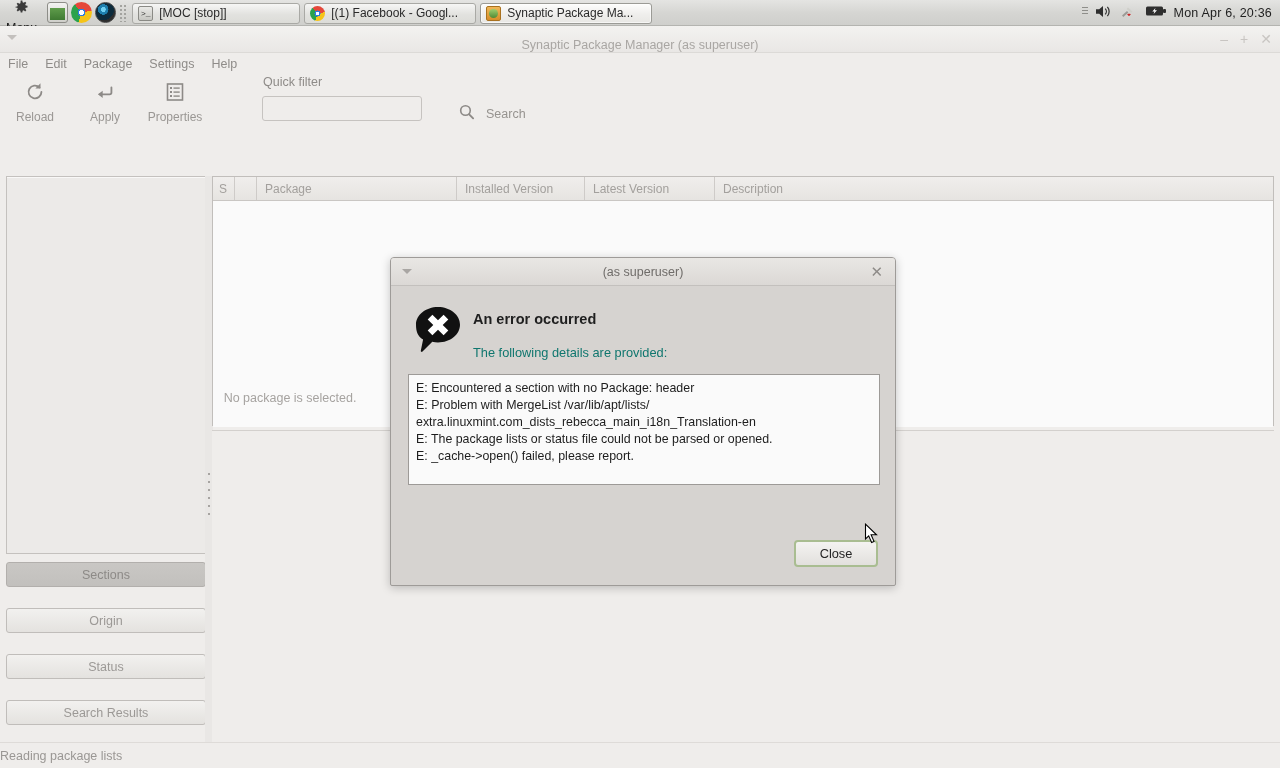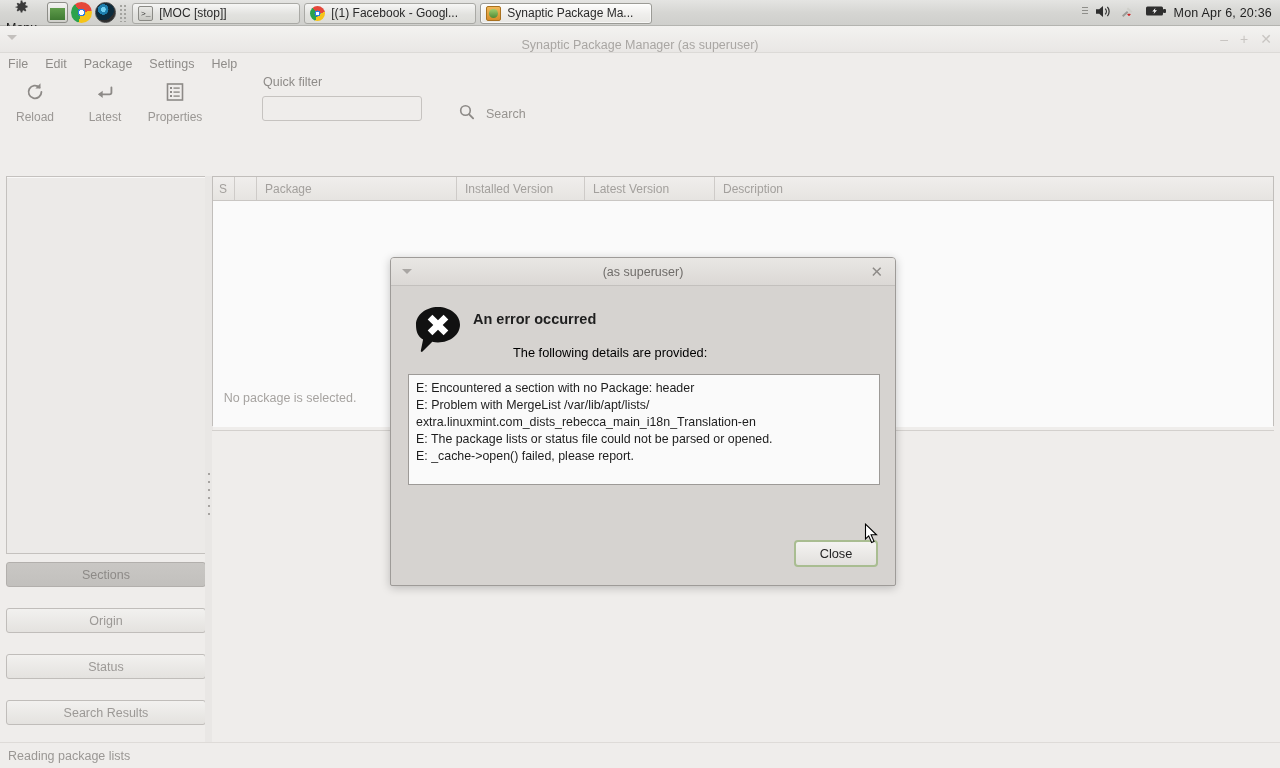--- a/index.html
+++ b/index.html
@@ -339,21 +339,21 @@
   }
 
   
   #statusbar {
     position: absolute;
     left: 0; bottom: 0;
     width: 1280px; height: 26px;
     background: #efedeb;
     border-top: 1px solid #dedbd8;
     display: flex; align-items: center;
-    padding-left: 8px;
+    padding-left: 0;
     font-size: 12.5px;
     color: #9a9794;
     box-sizing: border-box;
   }
 
   
   #dialog {
     position: absolute;
     left: 390px; top: 257px;
     width: 506px; height: 329px;
@@ -396,22 +396,21 @@
   .err-icon { width: 54px; height: 54px; flex: 0 0 54px; }
   .dlg-texts { padding-top: 8px; }
   .dlg-h1 {
     font-size: 14.5px;
     font-weight: bold;
     color: #1f1f1f;
     margin: 0 0 18px 0;
   }
   .dlg-sub {
     font-size: 12.8px;
-    color: #000000;
-    margin-left: 40px;
+    color: #0f766e;
   }
   #errbox {
     position: absolute;
     left: 17px; top: 116px;
     width: 472px; height: 111px;
     background: #fafafa;
     border: 1px solid #9d9a97;
     box-sizing: border-box;
     padding: 5px 7px;
     font-size: 12.4px;
@@ -544,21 +543,21 @@
         </span>
         <span>Reload</span>
       </div>
       <div class="tbtn">
         <span class="ico">
           <svg width="22" height="22" viewBox="0 0 24 24">
             <path fill="none" stroke="#8d8a87" stroke-width="2" stroke-linecap="round" stroke-linejoin="round" d="M19 7v5.5a2 2 0 0 1-2 2H6"></path>
             <path fill="#8d8a87" d="M9.5 10.5L4.3 14.5l5.2 4z"></path>
           </svg>
         </span>
-        <span>Latest</span>
+        <span>Apply</span>
       </div>
       <div class="tbtn">
         <span class="ico">
           <svg width="20" height="20" viewBox="0 0 20 20">
             <rect x="2.5" y="2" width="15" height="16" fill="none" stroke="#8d8a87" stroke-width="1.6"></rect>
             <g fill="#8d8a87">
               <rect x="5" y="5" width="2" height="2"></rect>
                 <rect x="8.5" y="5.4" width="6.2" height="1.4"></rect>
               <rect x="5" y="9" width="2" height="2"></rect>
                 <rect x="8.5" y="9.4" width="6.2" height="1.4"></rect>

